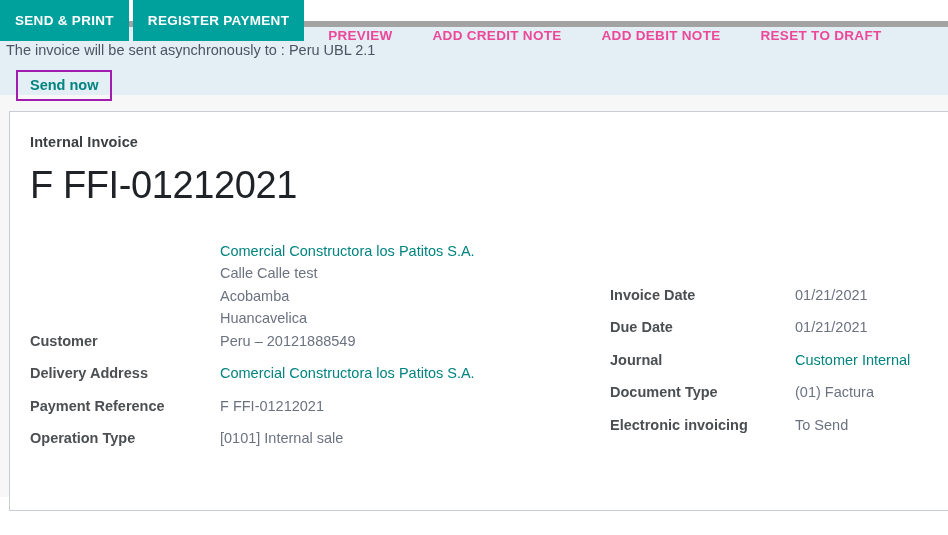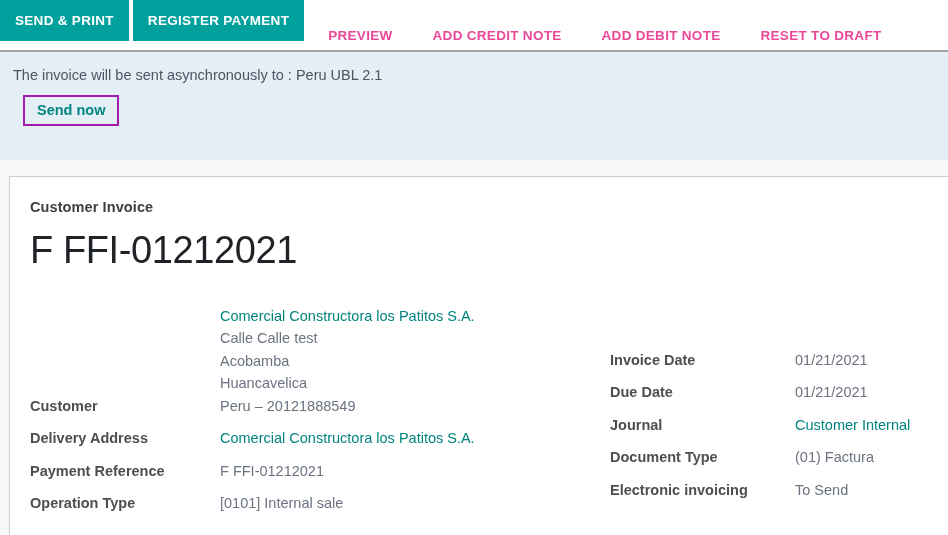--- a/index.html
+++ b/index.html
@@ -8,23 +8,23 @@
     width: 948px; height: 535px;
     overflow: hidden;
     background: #ffffff;
     font-family: "Liberation Sans", sans-serif;
     -webkit-font-smoothing: antialiased;
   }
 
   
   #statusbar {
     position: relative;
-    height: 52px;
+    height: 27px;
     background: #ffffff;
-    border-bottom: 2px solid #a3a3a3;
+    border-bottom: 6px solid #a3a3a3;
     display: flex;
     align-items: stretch;
     padding: 0;
   }
   .btn {
     display: flex;
     align-items: center;
     justify-content: center;
     font-size: 13.5px;
     font-weight: 700;
@@ -45,22 +45,22 @@
     background: transparent;
     color: #ec4899;
     height: 41px;
     padding: 0 15px;
     margin: 15px 5px;
   }
 
   
   #notification {
     background: #e4eef5;
-    padding: 14px 0 16px 13px;
-    height: 108px;
+    padding: 14px 0 16px 6px;
+    height: 68px;
   }
   #notif-text {
     font-size: 14.5px;
     color: #4b5563;
     line-height: 1.3;
     padding-bottom: 10px;
   }
   .send-now-wrap {
     display: inline-block;
     border: 2px solid #a21caf;
@@ -161,21 +161,21 @@
   <div id="notif-text">The invoice will be sent asynchronously to : Peru UBL 2.1</div>
   <div class="send-now-wrap">
     <span id="send-now">Send now</span>
   </div>
 </div>
 
 <div id="page-bg">
   <div id="card">
     <div id="card-inner">
 
-      <div id="doc-subtitle">Customer Invoice</div>
+      <div id="doc-subtitle">Internal Invoice</div>
 
       <h1 id="doc-title">F FFI-01212021</h1>
 
       <div id="fields">
         <div class="col-left" id="col-left">
             <div class="field-row">
               <div class="field-label">Customer</div>
               <div>
                 <div class="field-value link">Comercial Constructora los Patitos S.A.</div>
                 <div class="addr-line">Calle Calle test</div>

